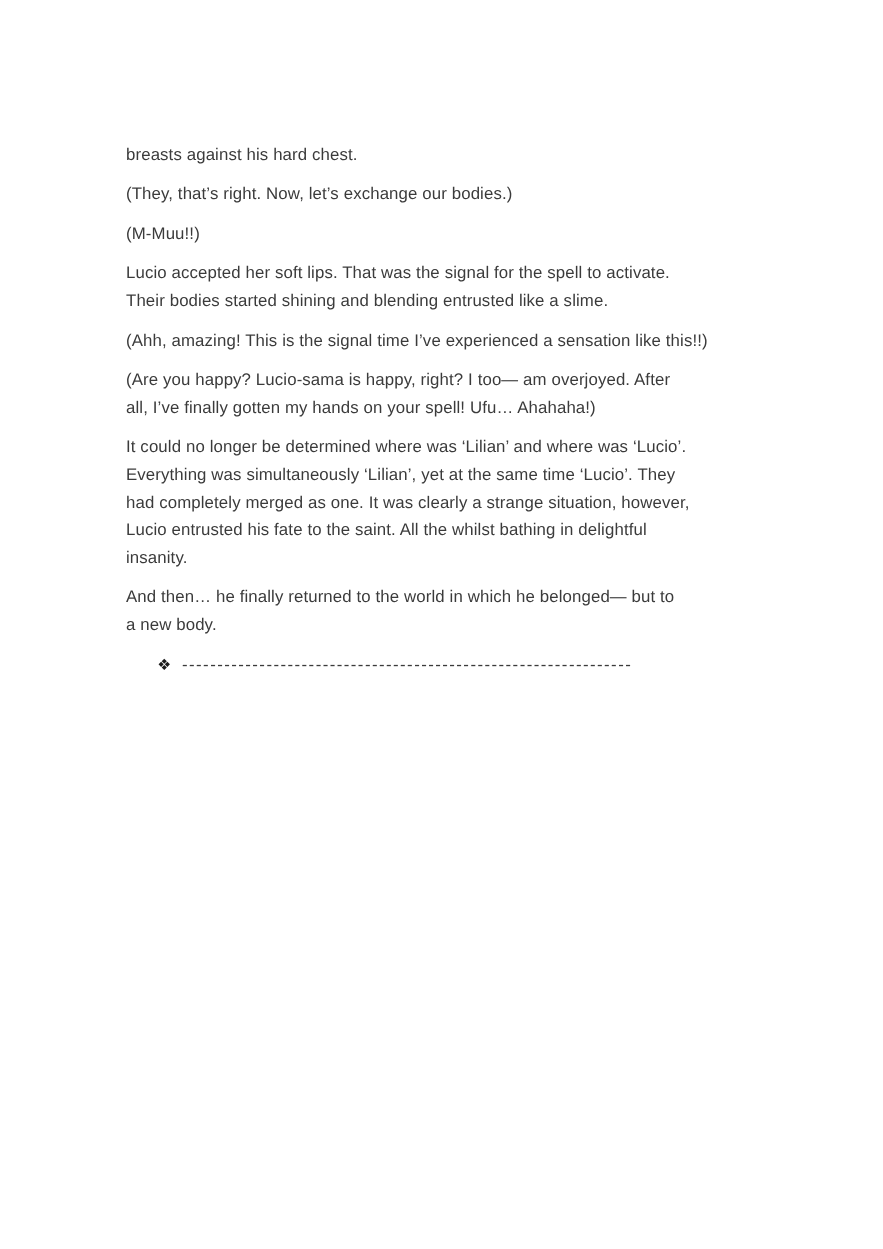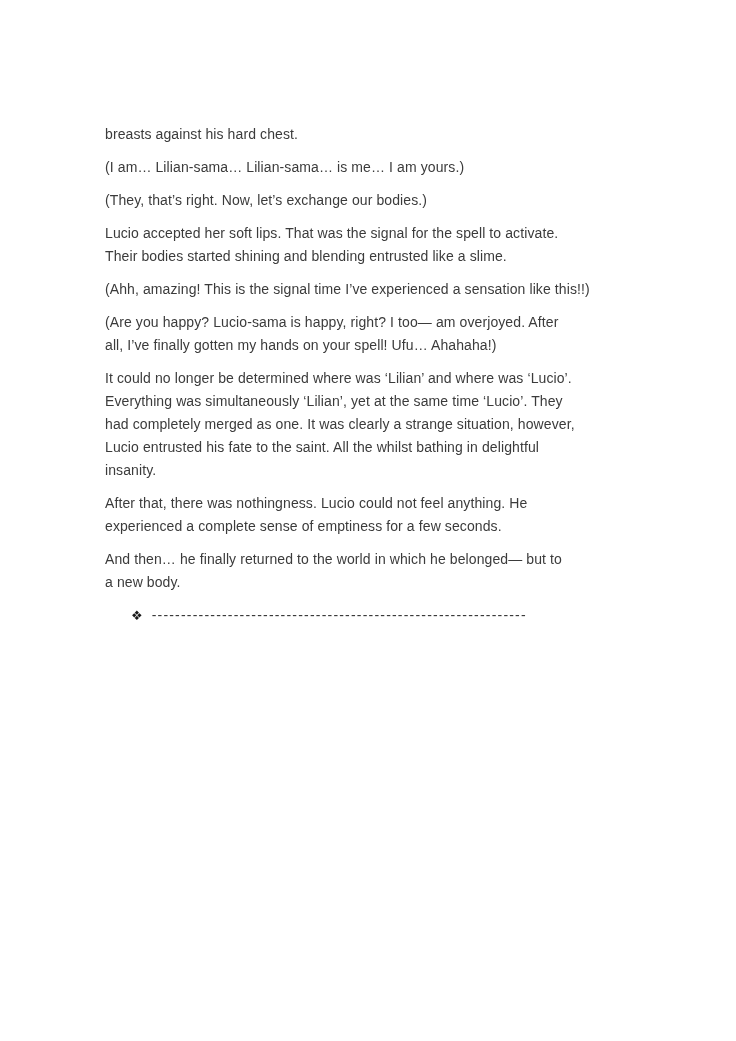--- a/index.html
+++ b/index.html
@@ -18,21 +18,21 @@
     position: absolute;
     left: 0;
     top: 0;
     width: 736px;
     height: 1041px;
     background: #ffffff;
   }
   .doc-content {
     position: absolute;
     left: 105px;
-    top: 123px;
+    top: 117px;
     width: 615px;
   }
   .para {
     font-size: 14px;
     line-height: 23px;
     color: #3b3b3b;
     margin: 0 0 10px 0;
     white-space: pre-line;
     letter-spacing: 0.1px;
   }
@@ -53,33 +53,31 @@
     letter-spacing: 1.2px;
     color: #3b3b3b;
   }
 </style>
 </head>
 <body>
 
 <div class="doc-page">
   <div class="doc-content">
     <div class="para">breasts against his hard chest.</div>
-    <div class="para">(I am… Lilian-sama… Lilian-sama… is me… I am yours.)</div>
     <div class="para">(They, that’s right. Now, let’s exchange our bodies.)</div>
+    <div class="para">(M-Muu!!)</div>
     <div class="para">Lucio accepted her soft lips. That was the signal for the spell to activate.
 Their bodies started shining and blending entrusted like a slime.</div>
     <div class="para">(Ahh, amazing! This is the signal time I’ve experienced a sensation like this!!)</div>
     <div class="para">(Are you happy? Lucio-sama is happy, right? I too— am overjoyed. After
 all, I’ve finally gotten my hands on your spell! Ufu… Ahahaha!)</div>
     <div class="para">It could no longer be determined where was ‘Lilian’ and where was ‘Lucio’.
 Everything was simultaneously ‘Lilian’, yet at the same time ‘Lucio’. They
 had completely merged as one. It was clearly a strange situation, however,
 Lucio entrusted his fate to the saint. All the whilst bathing in delightful
 insanity.</div>
-    <div class="para">After that, there was nothingness. Lucio could not feel anything. He
-experienced a complete sense of emptiness for a few seconds.</div>
     <div class="para">And then… he finally returned to the world in which he belonged— but to
 a new body.</div>
     <div class="divider-line">
       <span class="divider-bullet">❖</span><span class="divider-dashes">----------------------------------------------------------------</span>
     </div>
   </div>
 </div>
 
 </body></html>

